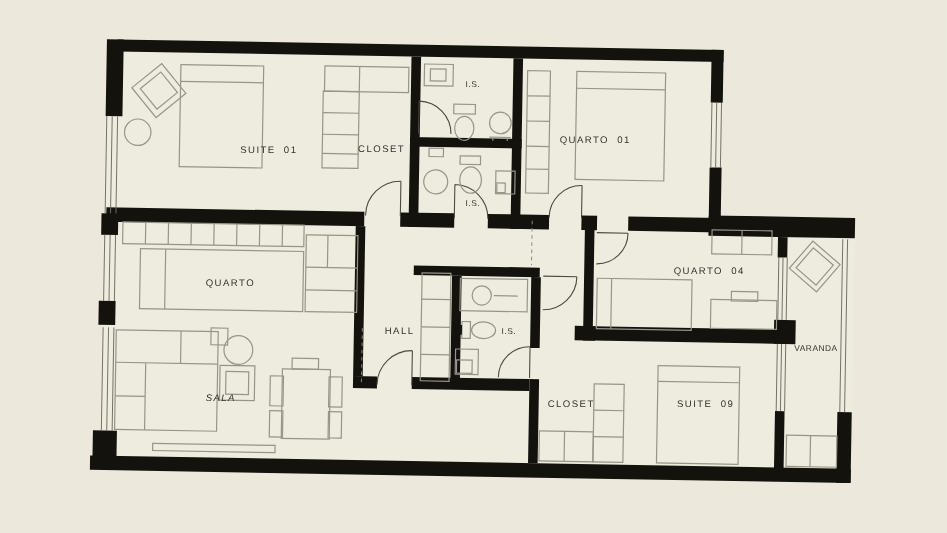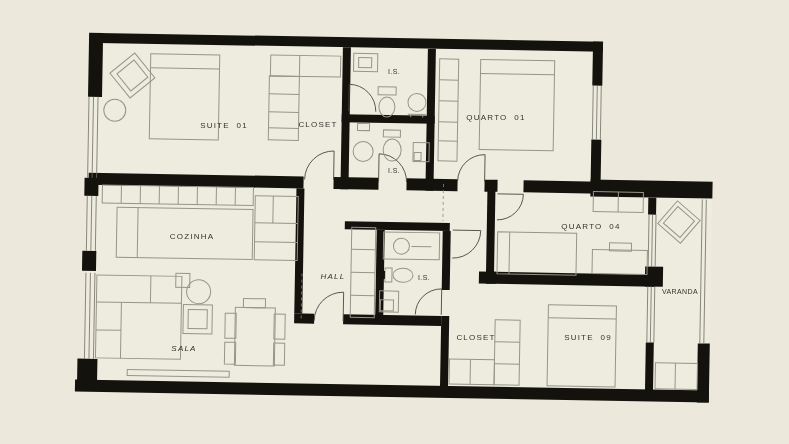--- a/index.html
+++ b/index.html
@@ -217,21 +217,21 @@
         <rect class="furn" x="130" y="374" width="102" height="6"></rect>
       </g>
     </g>
   </svg>
 
   <div class="plan-label" style="left:192px;top:125px;margin-left:32px;">SUITE  01</div>
   <div class="plan-label" style="left:318px;top:124px;">CLOSET</div>
   <div class="plan-label small" style="left:394px;top:71px;">I.S.</div>
   <div class="plan-label small" style="left:394px;top:170px;">I.S.</div>
   <div class="plan-label" style="left:496px;top:117px;">QUARTO  01</div>
-  <div class="plan-label" style="left:192px;top:236px;">COZINHA</div>
-  <div class="plan-label" style="left:333px;top:276px;font-style:italic;">HALL</div>
+  <div class="plan-label" style="left:192px;top:236px;">QUARTO</div>
+  <div class="plan-label" style="left:333px;top:276px;">HALL</div>
   <div class="plan-label small" style="left:424px;top:277px;">I.S.</div>
   <div class="plan-label" style="left:591px;top:226px;">QUARTO  04</div>
   <div class="plan-label small" style="left:680px;top:291px;">VARANDA</div>
   <div class="plan-label" style="left:476px;top:337px;">CLOSET</div>
   <div class="plan-label" style="left:588px;top:337px;">SUITE  09</div>
-  <div class="plan-label" style="left:184px;top:348px;font-style:italic;">SALA</div>
+  <div class="plan-label" style="left:184px;top:332px;font-style:italic;">SALA</div>
 </div>
 
 </body></html>

